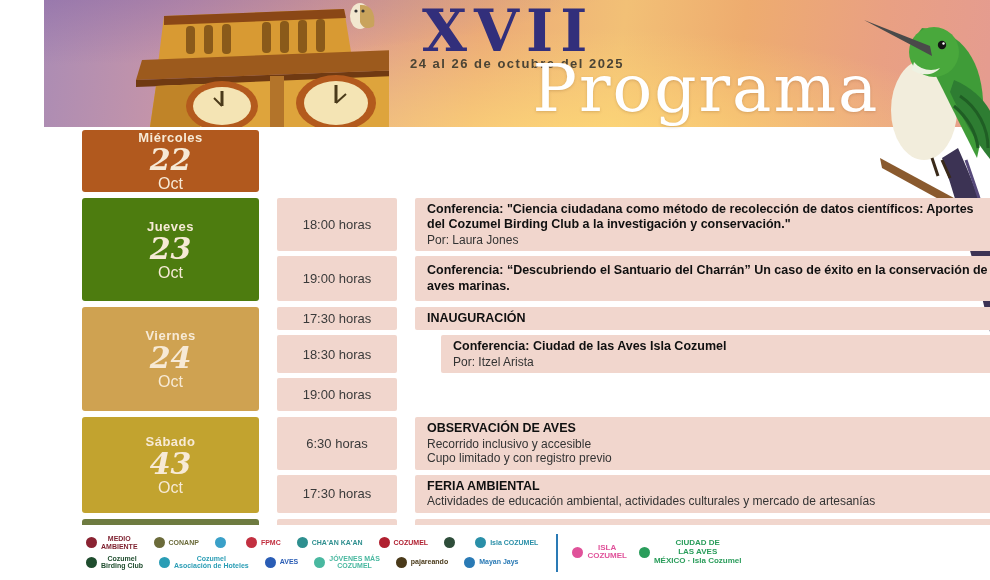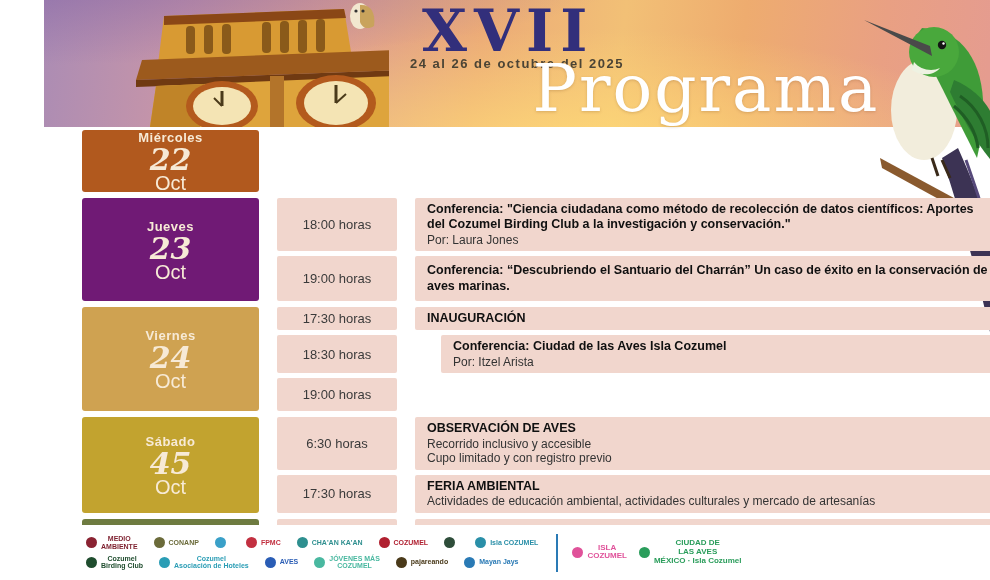--- a/index.html
+++ b/index.html
@@ -28,21 +28,21 @@
     text-shadow:0 1px 3px rgba(120,70,30,.25);letter-spacing:2px;}
 
   
   .schedule{position:absolute;left:38px;top:130px;width:922px;z-index:2;}
   .day-group{display:flex;margin-bottom:6px;}
   .dateblock{width:177px;flex:0 0 177px;margin-right:18px;border-radius:3px;
     display:flex;flex-direction:column;align-items:center;justify-content:center;
     color:#f7ead6;text-align:center;}
   .weekday{font-size:13px;font-weight:bold;letter-spacing:.5px;}
   .daynum{font-family:"DejaVu Serif",serif;font-style:italic;font-weight:bold;font-size:30px;line-height:30px;}
-  .month{font-size:20px;line-height:17px;}
+  .month{font-size:16px;line-height:17px;}
   .events{flex:1;display:flex;flex-direction:column;gap:5px;}
   .event-row{display:flex;gap:18px;}
   .time-cell{flex:0 0 120px;background:#f1d6cd;border-radius:2px;display:flex;
     align-items:center;justify-content:center;font-size:13px;color:#3a3a3a;}
   .desc-cell{flex:1;background:#f1d6cd;border-radius:2px;padding:4px 12px;
     display:flex;flex-direction:column;justify-content:center;}
   .ev-title{font-size:12.5px;font-weight:bold;color:#101010;line-height:1.22;}
   .ev-detail{font-size:12px;color:#333;line-height:1.22;}
   .gap-top{margin-top:4px;}
   .h42{min-height:42px;} .h52{min-height:52px;} .h45{min-height:45px;}
@@ -142,21 +142,21 @@
 
     <div class="day-group">
       <div class="dateblock" style="background: rgb(177, 89, 30);">
         <div class="weekday">Miércoles</div>
         <div class="daynum">22</div>
         <div class="month">Oct</div>
       </div>
     </div>
 
     <div class="day-group">
-      <div class="dateblock" style="background: #701a75;">
+      <div class="dateblock" style="background: #4d7c0f;">
         <div class="weekday">Jueves</div>
         <div class="daynum">23</div>
         <div class="month">Oct</div>
       </div>
       <div class="events">
         <div class="event-row h52">
           <div class="time-cell">18:00 horas</div>
           <div class="desc-cell">
             <div class="ev-title">Conferencia: "Ciencia ciudadana como método de recolección de datos científicos: Aportes del Cozumel Birding Club a la investigación y conservación."</div>
             <div class="ev-detail">Por: Laura Jones</div>
@@ -193,21 +193,21 @@
         </div>
         <div class="event-row h33">
           <div class="time-cell">19:00 horas</div>
         </div>
       </div>
     </div>
 
     <div class="day-group">
       <div class="dateblock" style="background: rgb(194, 163, 47);">
         <div class="weekday">Sábado</div>
-        <div class="daynum">45</div>
+        <div class="daynum">43</div>
         <div class="month">Oct</div>
       </div>
       <div class="events">
         <div class="event-row h32">
           <div class="time-cell">6:30 horas</div>
           <div class="desc-cell">
             <div class="ev-title">OBSERVACIÓN DE AVES</div>
             <div class="ev-detail">Recorrido inclusivo y accesible</div>
             <div class="ev-detail">Cupo limitado y con registro previo</div>
           </div>

